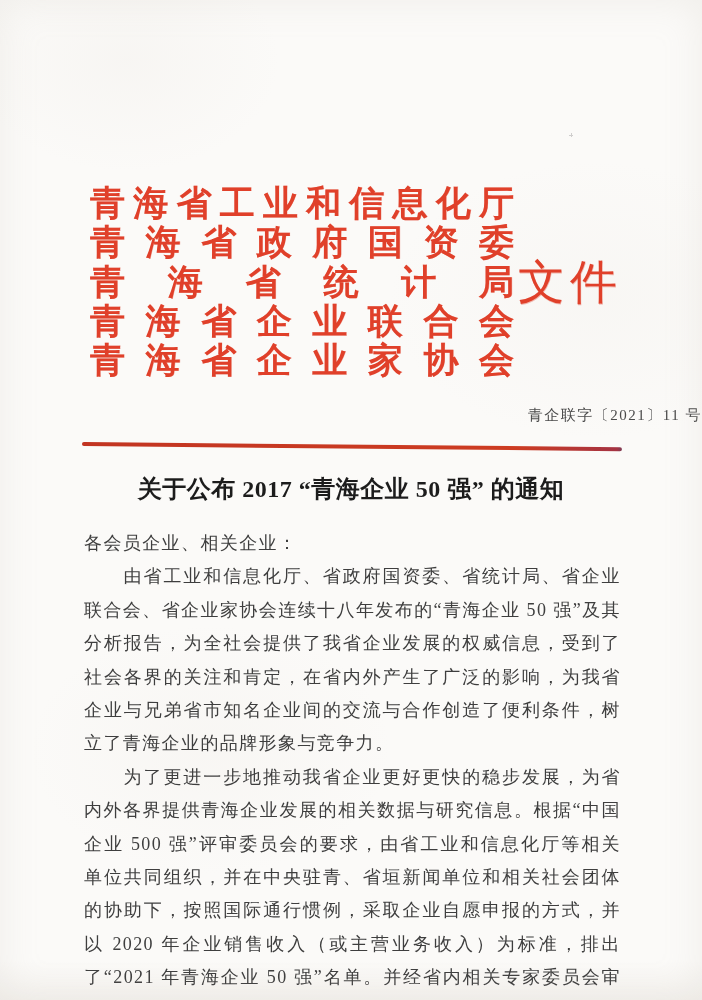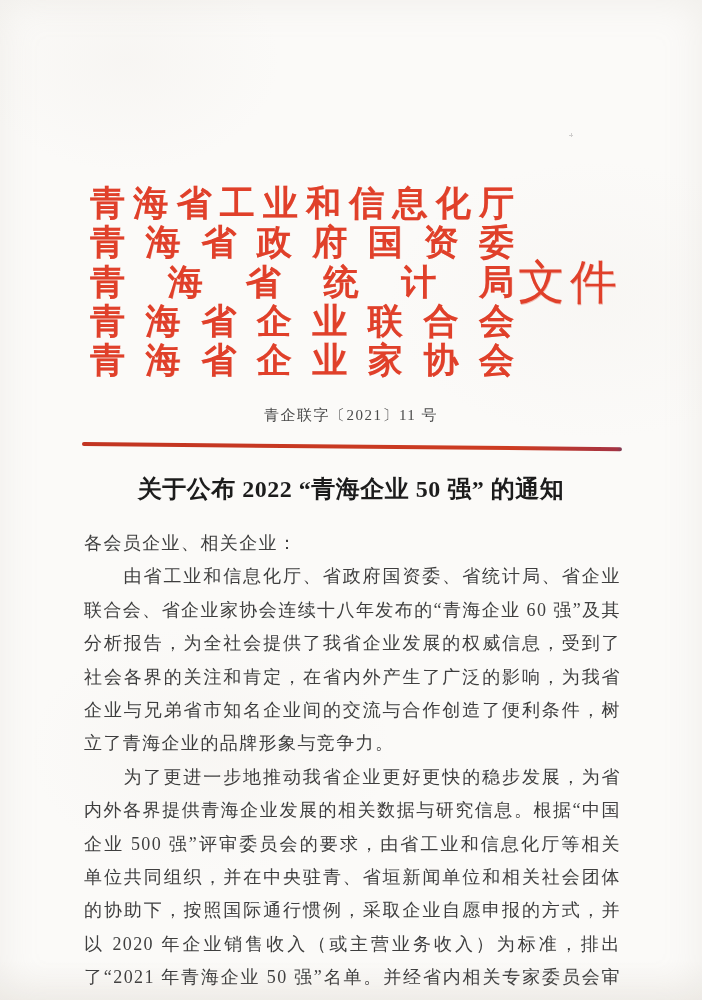--- a/index.html
+++ b/index.html
@@ -59,21 +59,21 @@
   }
   .doc-word {
     font-size: 47px; font-weight: 400;
     letter-spacing: 5px; margin-left: 4px;
     white-space: nowrap;
     text-shadow: 0.5px 0.5px 0 rgba(224,64,42,0.35);
   }
   
   .doc-number {
     position: absolute; left: 0; top: 406px; width: 100%;
-    text-align: center;
+    text-align: right;
     font-size: 15px; letter-spacing: 1.5px;
     color: var(--muted-ink);
   }
   .red-rule {
     position: absolute; left: 82px; top: 442px;
     width: 540px; height: 3.5px;
     background: linear-gradient(90deg, var(--rule-red) 0%, #cd3c22 80%, #a53342 99%, #7d3c55 100%);
     transform: rotate(0.55deg); transform-origin: 0 0;
     border-radius: 2px;
   }
@@ -157,23 +157,23 @@
           <span>会</span>
         </div>
       </div>
     <div class="doc-word">文件</div>
   </div>
 
   <div class="doc-number">青企联字〔2021〕11 号</div>
 
   <div class="red-rule"></div>
 
-  <h1 class="title">关于公布 2022 “青海企业 50 强” 的通知</h1>
+  <h1 class="title">关于公布 2017 “青海企业 50 强” 的通知</h1>
 
   <div class="body-block">
     <p class="salutation">各会员企业、相关企业：</p>
     <div>
-        <p class="para">由省工业和信息化厅、省政府国资委、省统计局、省企业联合会、省企业家协会连续十八年发布的“青海企业 60 强”及其分析报告，为全社会提供了我省企业发展的权威信息，受到了社会各界的关注和肯定，在省内外产生了广泛的影响，为我省企业与兄弟省市知名企业间的交流与合作创造了便利条件，树立了青海企业的品牌形象与竞争力。</p>
+        <p class="para">由省工业和信息化厅、省政府国资委、省统计局、省企业联合会、省企业家协会连续十八年发布的“青海企业 50 强”及其分析报告，为全社会提供了我省企业发展的权威信息，受到了社会各界的关注和肯定，在省内外产生了广泛的影响，为我省企业与兄弟省市知名企业间的交流与合作创造了便利条件，树立了青海企业的品牌形象与竞争力。</p>
         <p class="para">为了更进一步地推动我省企业更好更快的稳步发展，为省内外各界提供青海企业发展的相关数据与研究信息。根据“中国企业 500 强”评审委员会的要求，由省工业和信息化厅等相关单位共同组织，并在中央驻青、省垣新闻单位和相关社会团体的协助下，按照国际通行惯例，采取企业自愿申报的方式，并以 2020 年企业销售收入（或主营业务收入）为标准，排出了“2021 年青海企业 50 强”名单。并经省内相关专家委员会审定，现将“2021 年青海企业 50 强”名单予以</p>
       </div>
   </div>
 
 </div>
 
 </body></html>

